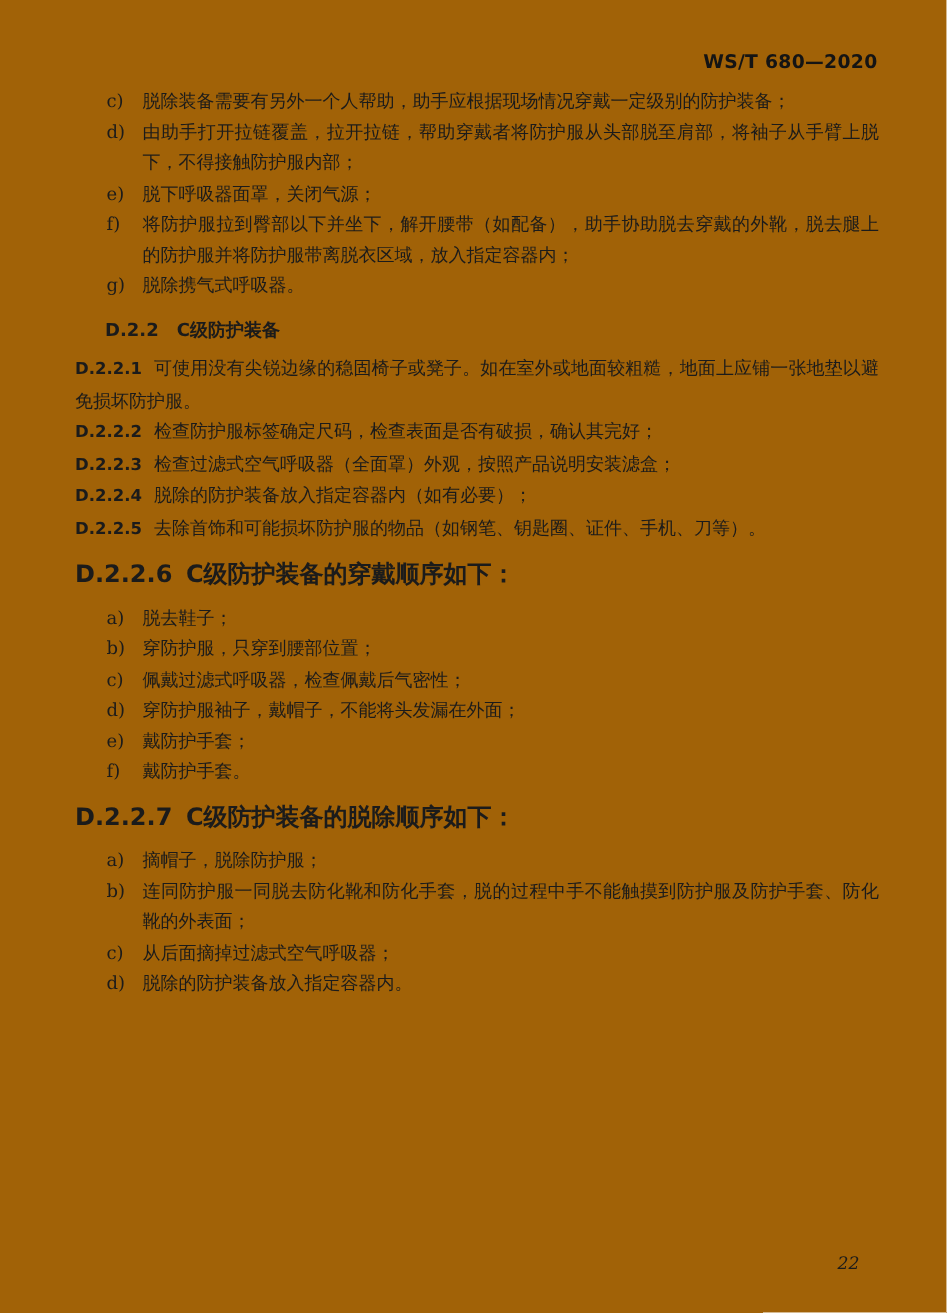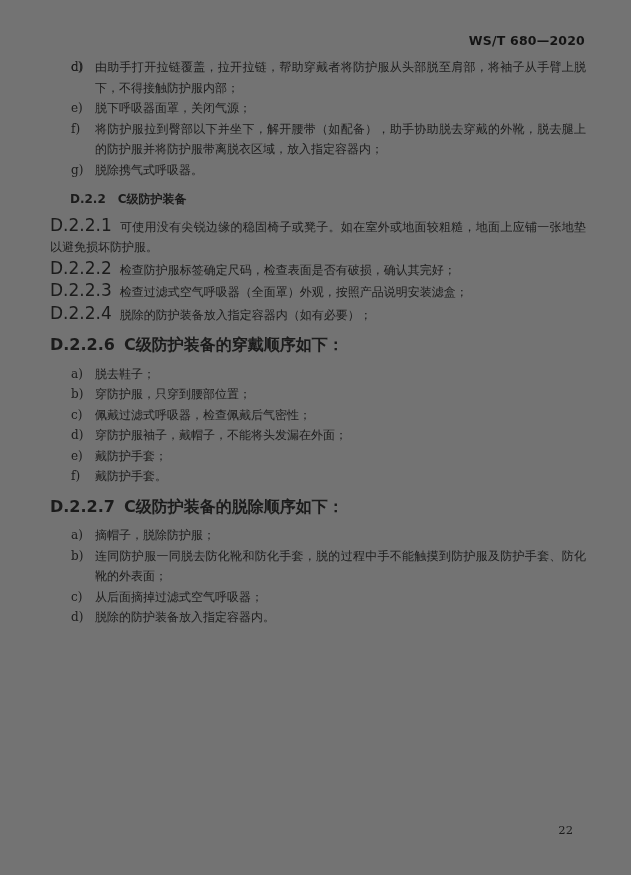--- a/index.html
+++ b/index.html
@@ -5,21 +5,21 @@
   * { margin: 0; padding: 0; box-sizing: border-box; }
   html, body { background: #ffffff; }
   body {
     width: 631px; height: 875px;
     font-family: "DejaVu Serif", "Liberation Serif", serif;
     color: #1b1b1b;
   }
   .page {
     position: relative;
     width: 631px; height: 875px;
-    background: #737373;
+    background: #a16207;
     overflow: hidden;
   }
   .doc-header {
     position: absolute;
     top: 33px; right: 46px;
     font-family: "DejaVu Sans", "Liberation Sans", sans-serif;
     font-weight: bold;
     font-size: 12.5px;
     letter-spacing: 0.2px;
     color: #141414;
@@ -46,51 +46,53 @@
     margin-top: 9px;
     margin-bottom: 5px;
     font-family: "DejaVu Sans", "Liberation Sans", sans-serif;
     font-weight: bold;
     font-size: 12px;
   }
   .sec-heading .num { margin-right: 12px; margin-left: 20px; }
   .clause { text-align: justify; }
   .clause .num {
     font-family: "DejaVu Sans", "Liberation Sans", sans-serif;
-    font-weight: normal;
-    font-size: 17px;
+    font-weight: bold;
+    font-size: 11px;
     margin-right: 8px;
   }
   .sub-heading {
     margin-top: 10px;
     margin-bottom: 8px;
     font-family: "DejaVu Sans", "Liberation Sans", sans-serif;
     font-weight: bold;
     font-size: 16px;
   }
   .sub-heading .num { margin-right: 9px; }
   .page-num {
     position: absolute;
-    right: 58px; bottom: 38px;
+    right: 58px; bottom: 26px;
     font-size: 11.5px;
     color: #1b1b1b;
+    font-style: italic;
   }
 </style>
 </head>
 <body>
 
 <div class="page">
 
   <div class="doc-header">WS/T 680—2020</div>
 
   <div class="content">
 
     <div class="list">
       <div class="list-item">
         <span class="lbl">c)</span>
+        <span>脱除装备需要有另外一个人帮助，助手应根据现场情况穿戴一定级别的防护装备；</span>
       </div>
       <div class="list-item">
         <span class="lbl">d)</span>
         <span>由助手打开拉链覆盖，拉开拉链，帮助穿戴者将防护服从头部脱至肩部，将袖子从手臂上脱下，不得接触防护服内部；</span>
       </div>
       <div class="list-item">
         <span class="lbl">e)</span>
         <span>脱下呼吸器面罩，关闭气源；</span>
       </div>
       <div class="list-item">
@@ -111,20 +113,23 @@
       <span class="num">D.2.2.1</span><span>可使用没有尖锐边缘的稳固椅子或凳子。如在室外或地面较粗糙，地面上应铺一张地垫以避免损坏防护服。</span>
     </div>
     <div class="clause">
       <span class="num">D.2.2.2</span><span>检查防护服标签确定尺码，检查表面是否有破损，确认其完好；</span>
     </div>
     <div class="clause">
       <span class="num">D.2.2.3</span><span>检查过滤式空气呼吸器（全面罩）外观，按照产品说明安装滤盒；</span>
     </div>
     <div class="clause">
       <span class="num">D.2.2.4</span><span>脱除的防护装备放入指定容器内（如有必要）；</span>
+    </div>
+    <div class="clause">
+      <span class="num">D.2.2.5</span><span>去除首饰和可能损坏防护服的物品（如钢笔、钥匙圈、证件、手机、刀等）。</span>
     </div>
 
     <div class="sub-heading">
       <span class="num">D.2.2.6</span><span>C级防护装备的穿戴顺序如下：</span>
     </div>
 
     <div class="list">
       <div class="list-item">
         <span class="lbl">a)</span>
         <span>脱去鞋子；</span>

